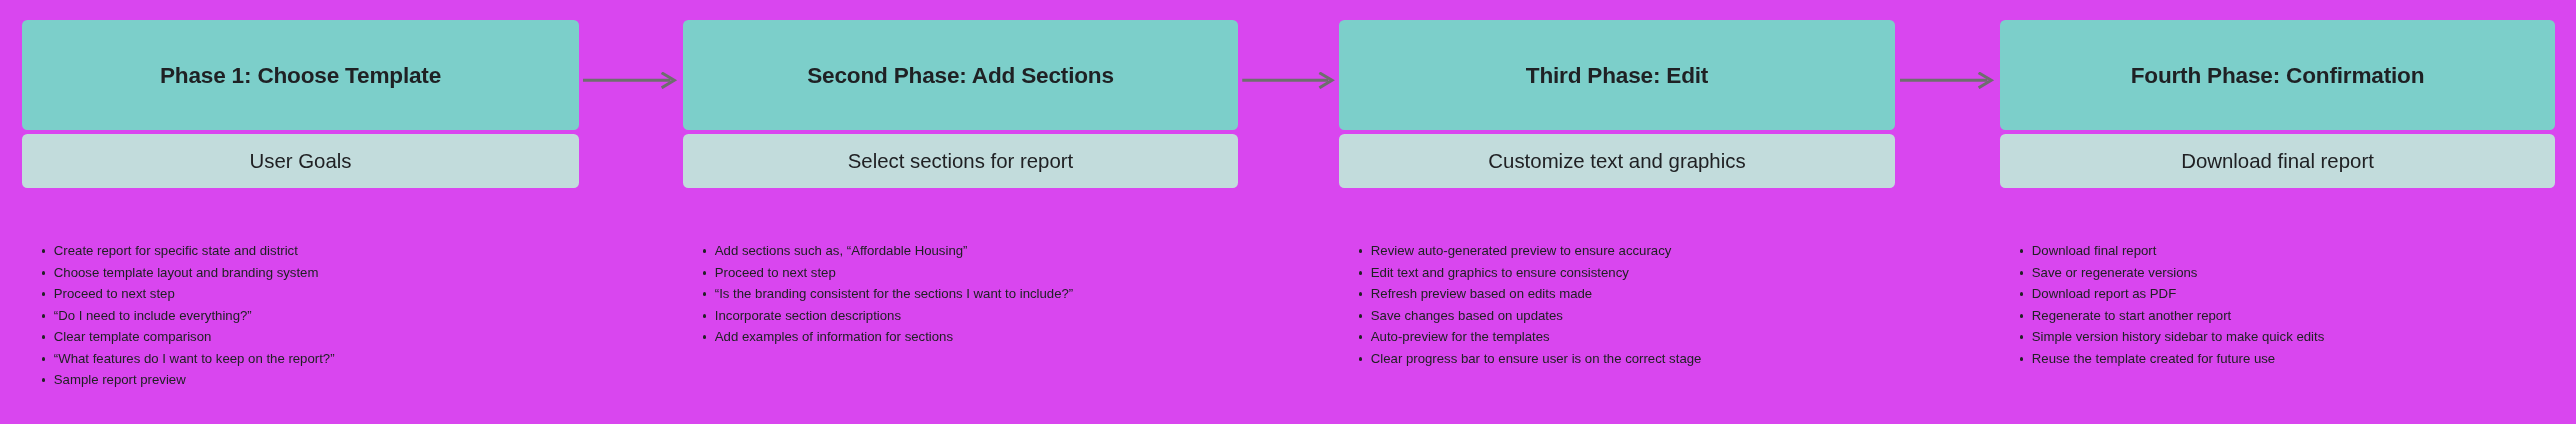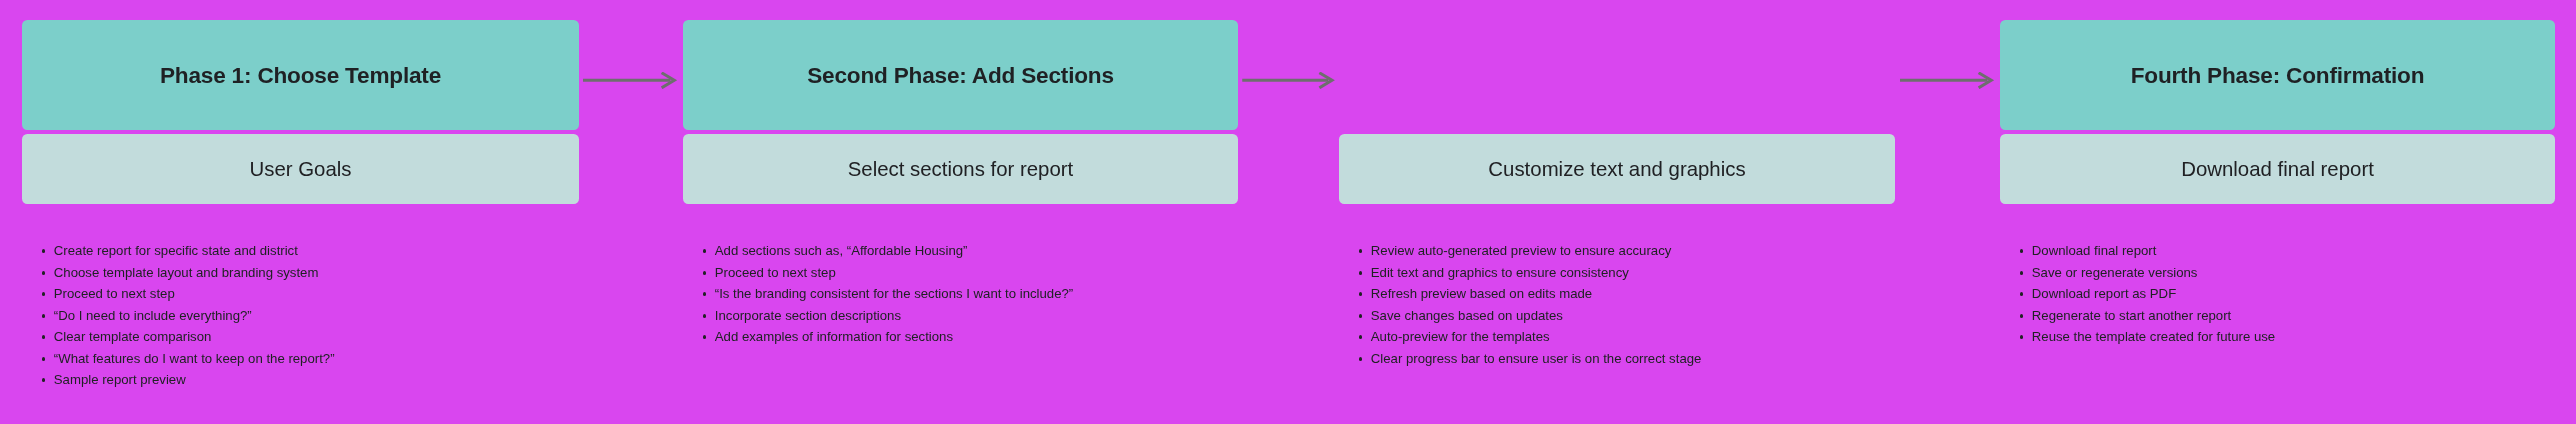--- a/index.html
+++ b/index.html
@@ -40,21 +40,21 @@
     color: #1f2124;
     letter-spacing: -0.2px;
     line-height: 1.2;
     padding: 0 10.6px;
   }
   .phase-subtitle {
     position: absolute;
     top: 134px;
     left: 0;
     right: 0;
-    height: 70px;
+    height: 54px;
     background: #c2dcdc;
     border-radius: 5.3px;
     display: flex;
     align-items: center;
     justify-content: center;
     text-align: center;
   }
   .phase-subtitle-label {
     font-size: 20.4px;
     font-weight: normal;
@@ -141,20 +141,23 @@
   </div>
 
   <div class="arrow-connector" style="left:1242px; width:94px;">
     <svg width="94" height="16.6" viewBox="0 0 124 22" fill="none" aria-hidden="true">
       <line x1="0" y1="11" x2="114" y2="11" stroke="#6e6e6e" stroke-width="4"></line>
       <polyline points="104,2 119,11 104,20" fill="none" stroke="#6e6e6e" stroke-width="4" stroke-linecap="square" stroke-linejoin="miter"></polyline>
     </svg>
   </div>
 
   <div class="phase-column" style="left:1339px; width:556px;">
+    <div class="phase-header">
+      <span class="phase-header-label">Third Phase: Edit</span>
+    </div>
     <div class="phase-subtitle">
       <span class="phase-subtitle-label">Customize text and graphics</span>
     </div>
     <ul class="bullet-list">
       <li class="bullet-item">Review auto-generated preview to ensure accuracy</li>
       <li class="bullet-item">Edit text and graphics to ensure consistency</li>
       <li class="bullet-item">Refresh preview based on edits made</li>
       <li class="bullet-item">Save changes based on updates</li>
       <li class="bullet-item">Auto-preview for the templates</li>
       <li class="bullet-item">Clear progress bar to ensure user is on the correct stage</li>
@@ -173,18 +176,19 @@
       <span class="phase-header-label">Fourth Phase: Confirmation</span>
     </div>
     <div class="phase-subtitle">
       <span class="phase-subtitle-label">Download final report</span>
     </div>
     <ul class="bullet-list">
       <li class="bullet-item">Download final report</li>
       <li class="bullet-item">Save or regenerate versions</li>
       <li class="bullet-item">Download report as PDF</li>
       <li class="bullet-item">Regenerate to start another report</li>
+      <li class="bullet-item">Simple version history sidebar to make quick edits</li>
       <li class="bullet-item">Reuse the template created for future use</li>
     </ul>
   </div>
 
 </div>
 
 
 </body></html>

